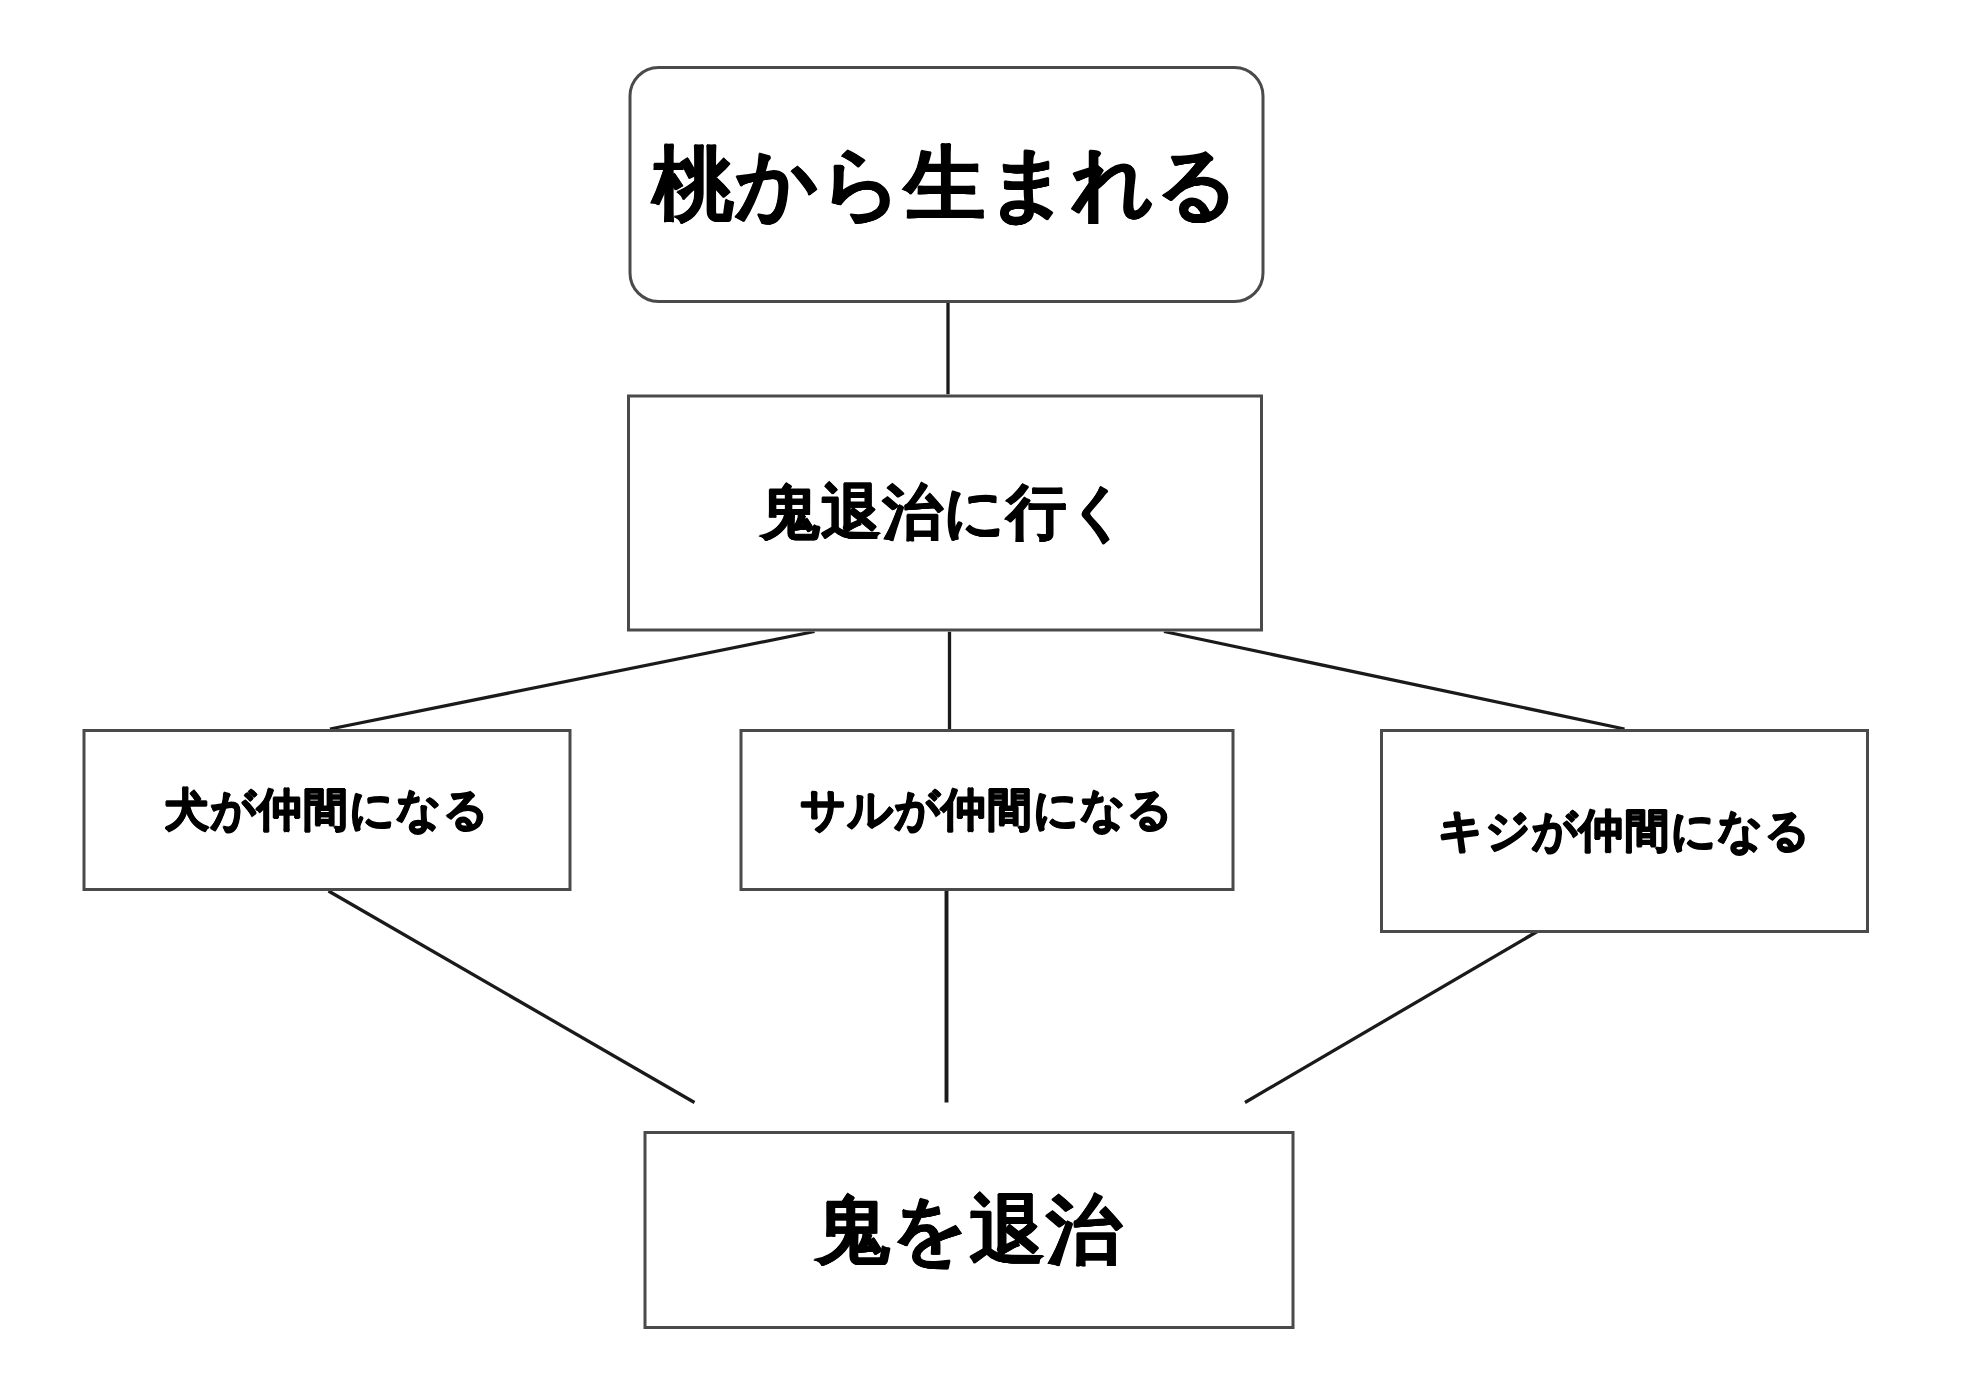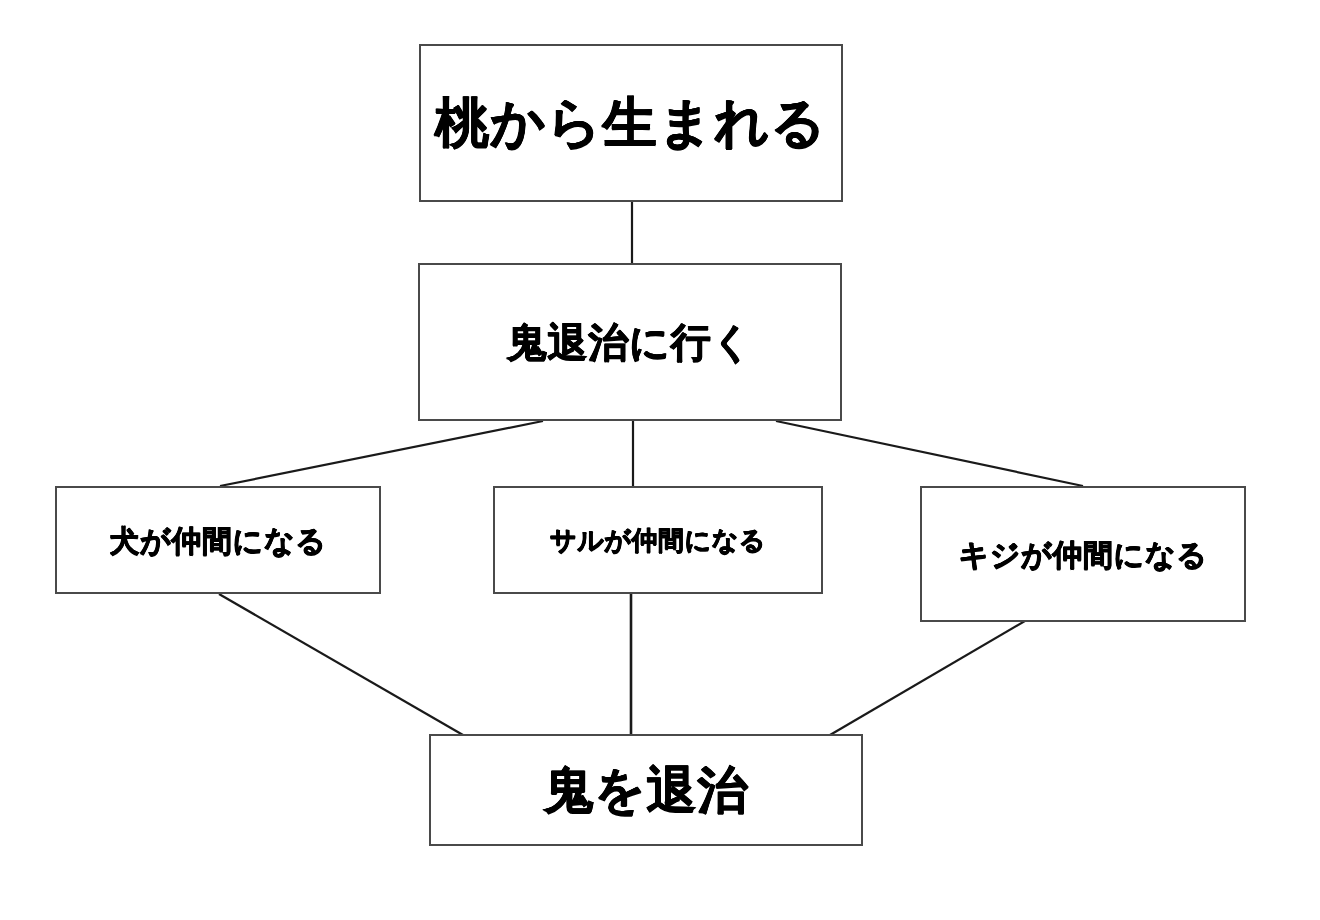--- a/index.html
+++ b/index.html
@@ -40,31 +40,31 @@
     line-height: 1.1;
     letter-spacing: 0.02em;
     white-space: nowrap;
     text-shadow:
        0.5px 0 0 #000,
       -0.5px 0 0 #000,
        0 0.5px 0 #000,
        0 -0.5px 0 #000;
   }
   
-  #node-birth      { left: 419px; top: 44px;  width: 424px; height: 158px; }
+  #node-birth      { left: 419px; top: 44px;  width: 424px; height: 158px; border-radius: 20px; }
   #node-journey    { left: 418px; top: 263px; width: 424px; height: 158px; }
   #node-dog        { left: 55px;  top: 486px; width: 326px; height: 108px; }
   #node-monkey     { left: 493px; top: 486px; width: 330px; height: 108px; }
   #node-pheasant   { left: 920px; top: 486px; width: 326px; height: 136px; }
-  #node-defeat     { left: 429px; top: 734px; width: 434px; height: 112px; }
+  #node-defeat     { left: 429px; top: 754px; width: 434px; height: 132px; }
 
   #node-birth    .node-label { font-size: 54px; }
   #node-journey  .node-label { font-size: 40px; }
   #node-dog      .node-label { font-size: 30px; }
-  #node-monkey   .node-label { font-size: 26px; }
+  #node-monkey   .node-label { font-size: 30px; }
   #node-pheasant .node-label { font-size: 30px; }
   #node-defeat   .node-label { font-size: 50px; }
 </style>
 </head>
 <body>
 
 <div id="canvas">
 
   <svg id="edges" viewBox="0 0 1320 920" xmlns="http://www.w3.org/2000/svg">
 

